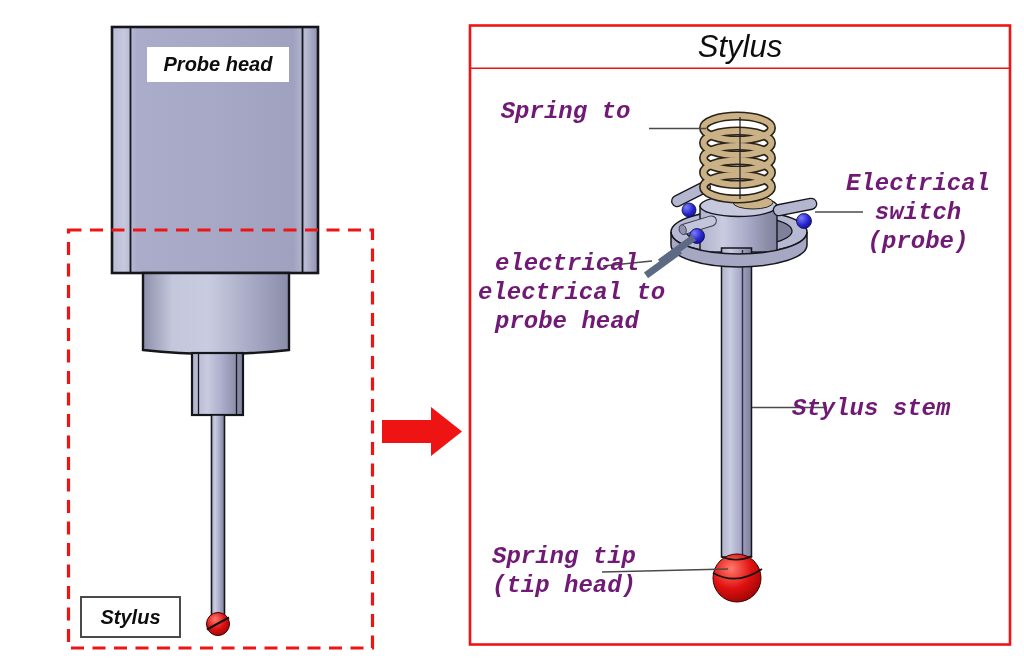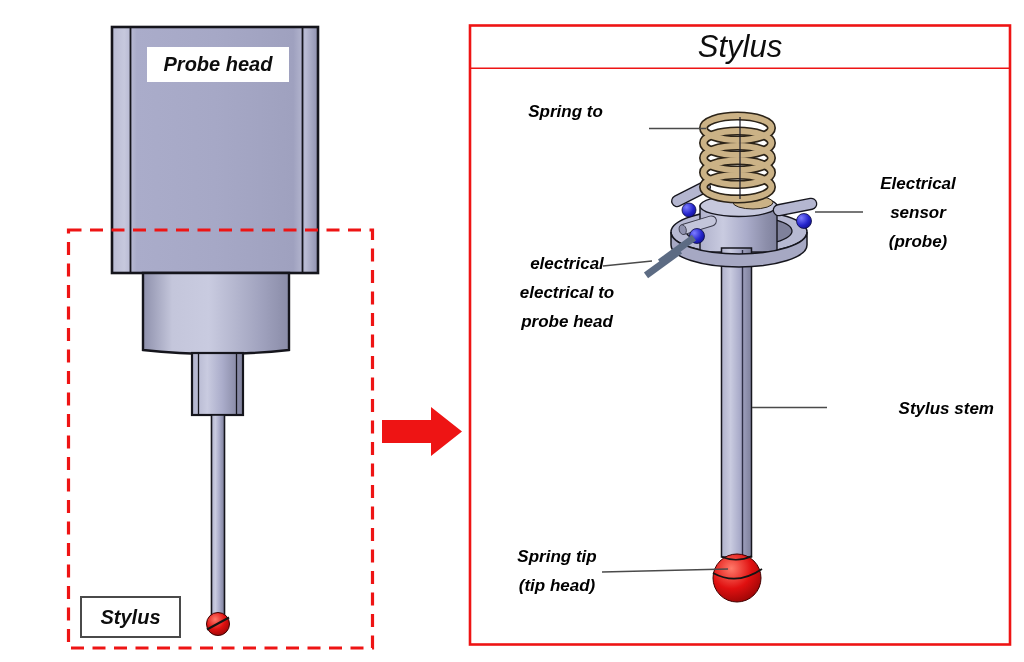--- a/index.html
+++ b/index.html
@@ -2,37 +2,37 @@
 <html><head>
 <meta charset="utf-8">
 <style>
   html,body{margin:0;padding:0;background:#ffffff;}
   #canvas{
     position:relative;width:1024px;height:662px;background:#ffffff;overflow:hidden;
     font-family:"Liberation Sans",sans-serif;
   }
   #scene{position:absolute;left:0;top:0;z-index:1;}
   .lbl{
-    position:absolute;z-index:2;color:#000000;font-style:italic;font-weight:700;
-    font-size:17px;line-height:29px;text-align:center;white-space:nowrap;
+    position:absolute;z-index:2;color:#701a75;font-style:italic;font-weight:700;
+    font-size:24px;line-height:29px;text-align:center;white-space:nowrap;font-family:Liberation Mono, monospace;
   }
   .whitebox{
     position:absolute;z-index:2;background:#ffffff;color:#0d0d0d;font-style:italic;
     font-weight:700;font-size:20px;text-align:center;
     display:flex;align-items:center;justify-content:center;white-space:nowrap;
   }
   #detail-title{
     position:absolute;z-index:2;left:470px;top:28px;width:540px;height:38px;
     color:#0d0d0d;font-style:italic;font-weight:400;font-size:31px;text-align:center;
     line-height:38px;
   }
   #spring-label{left:483px;top:97px;width:165px;}
   #switch-label{left:845px;top:169px;width:146px;}
   #connection-label{left:478px;top:249px;width:178px;}
-  #stem-label{left:844px;top:394px;width:150px;text-align:right;}
+  #stem-label{left:792px;top:394px;width:150px;text-align:right;}
   #tip-label{left:492px;top:542px;width:130px;}
   #probe-head-label{left:147px;top:47px;width:142px;height:35px;}
   #stylus-box-label{left:80px;top:596px;width:97px;height:38px;border:2px solid #4a4a4a;}
 </style>
 </head>
 <body>
 
 <div id="canvas">
 
   <svg id="scene" width="1024" height="662" viewBox="0 0 1024 662">
@@ -173,21 +173,21 @@
   <div class="whitebox" id="stylus-box-label">Stylus</div>
 
   <div id="detail-title">Stylus</div>
 
   <div class="lbl" id="spring-label">
     <div>Spring to</div>
   </div>
 
   <div class="lbl" id="switch-label">
     <div>Electrical</div>
-    <div>sensor</div>
+    <div>switch</div>
     <div>(probe)</div>
   </div>
 
   <div class="lbl" id="connection-label">
     <div>electrical</div>
     <div>electrical to</div>
     <div>probe head</div>
   </div>
 
   <div class="lbl" id="stem-label">Stylus stem</div>

